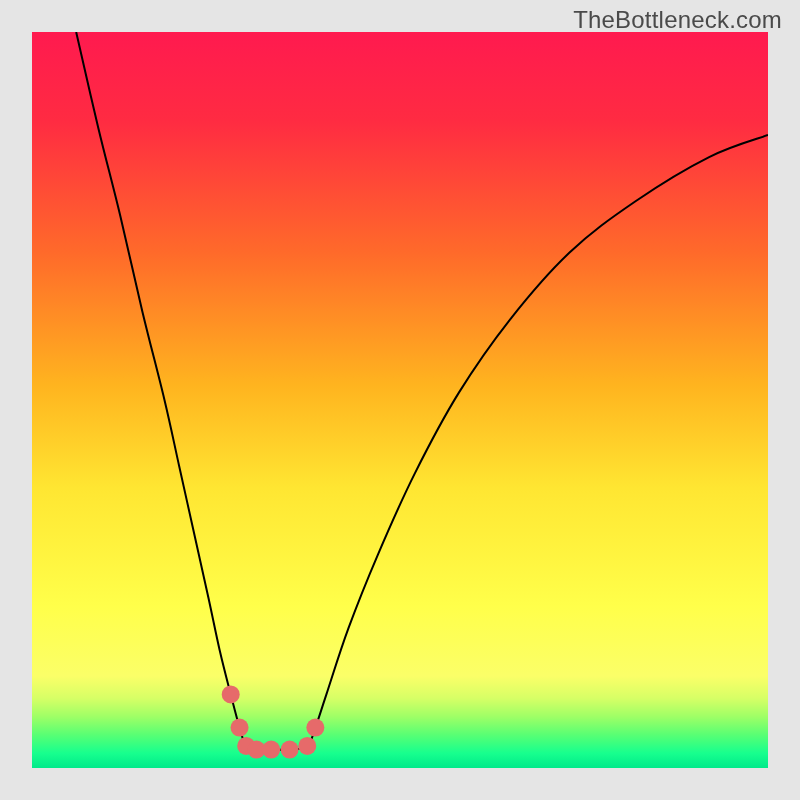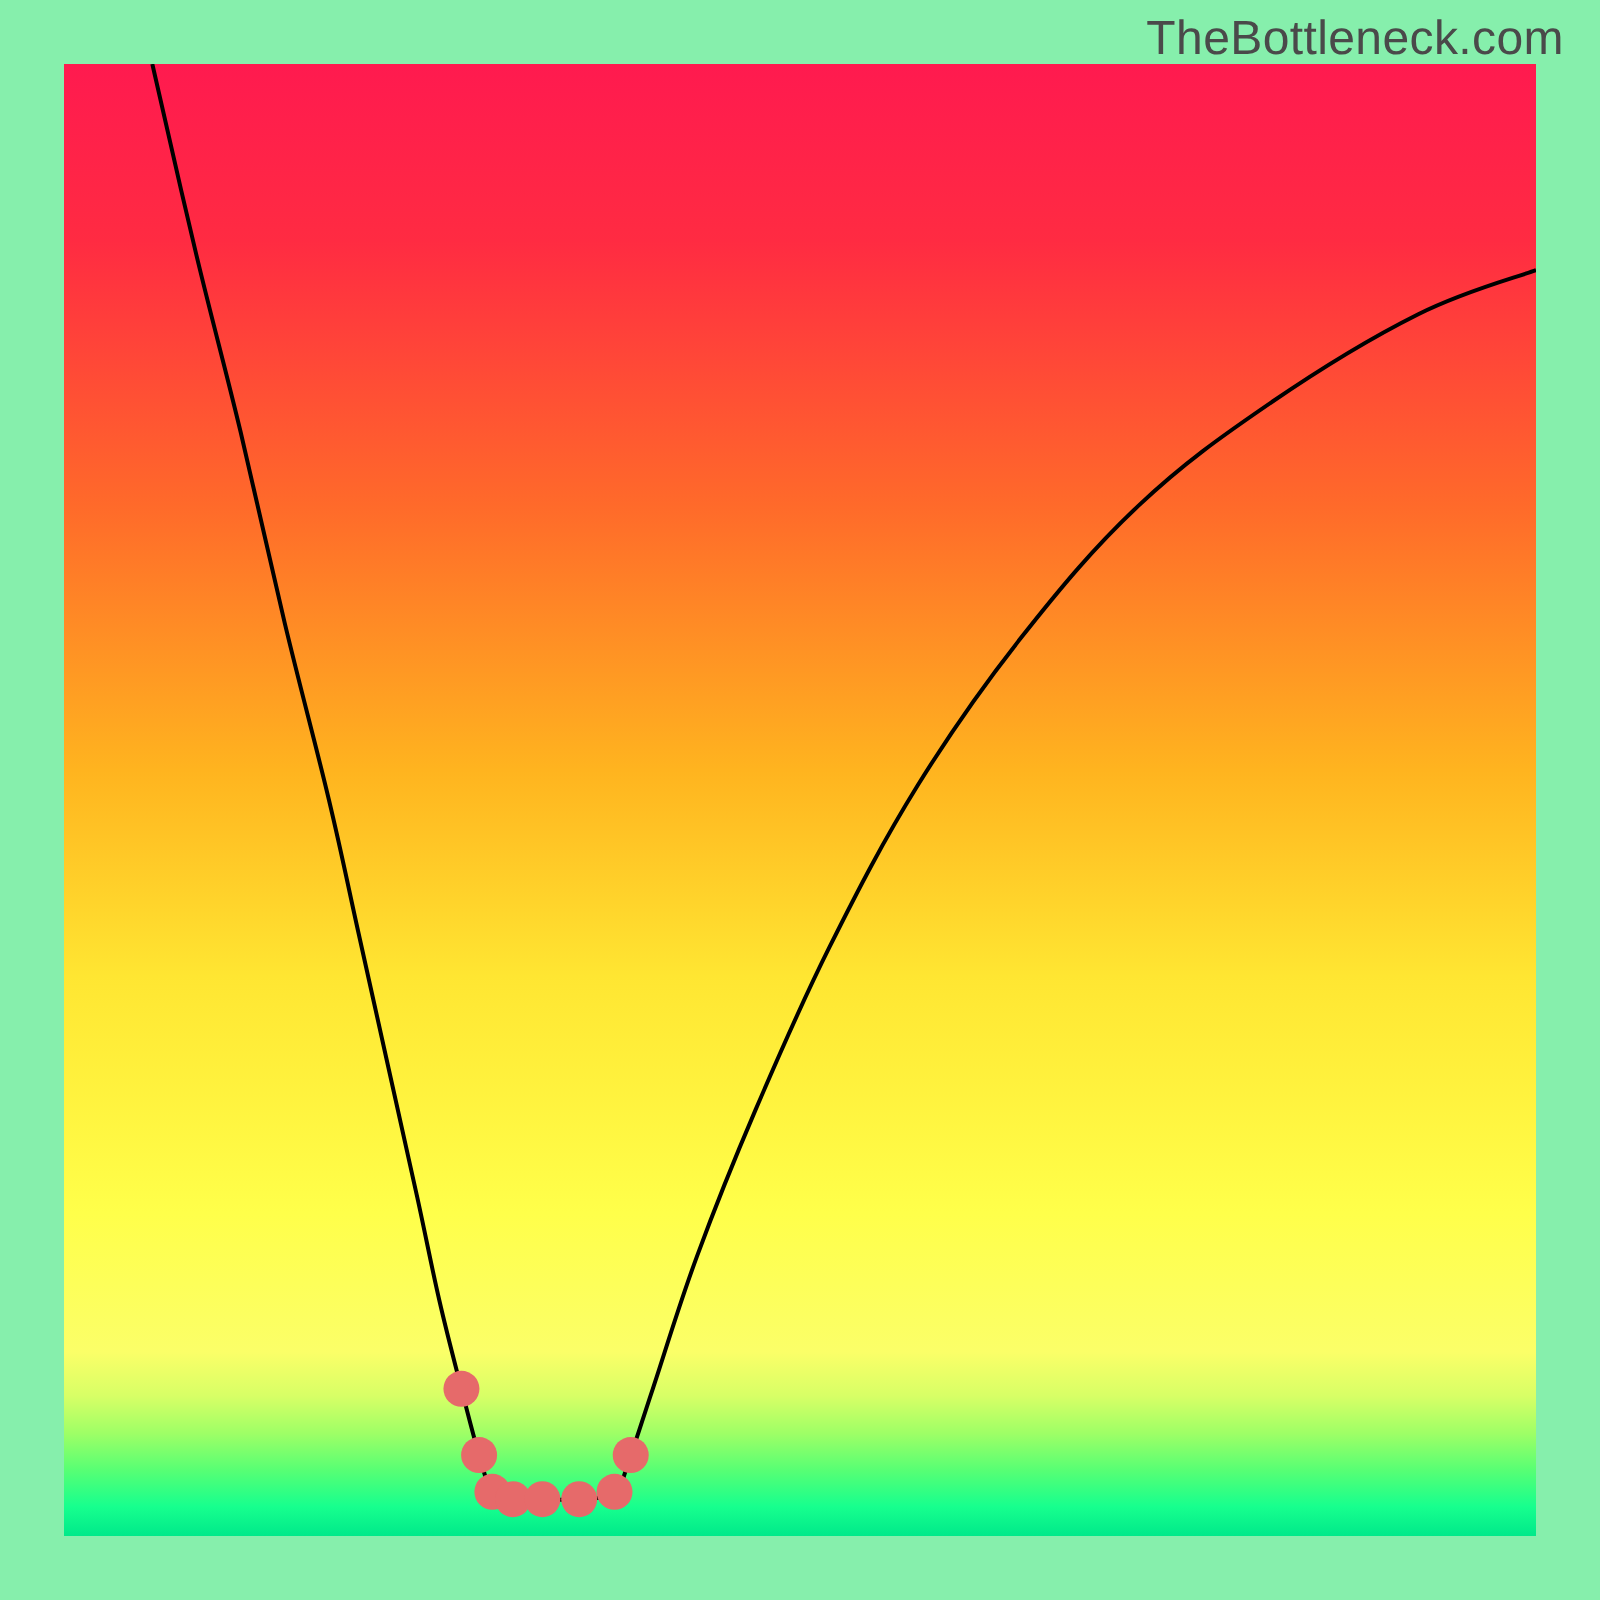--- a/index.html
+++ b/index.html
@@ -9,21 +9,21 @@
     height: 800px;
     overflow: hidden;
     background: #000;
     font-family: Arial, Helvetica, sans-serif;
   }
   .frame {
     position: absolute;
     top: 0; left: 0;
     width: 800px;
     height: 800px;
-    background: #86efac;
+    background: #e5e5e5;
   }
   .plot {
     position: absolute;
     top: 32px;
     left: 32px;
     width: 736px;
     height: 736px;
     overflow: hidden;
   }
   .watermark {

